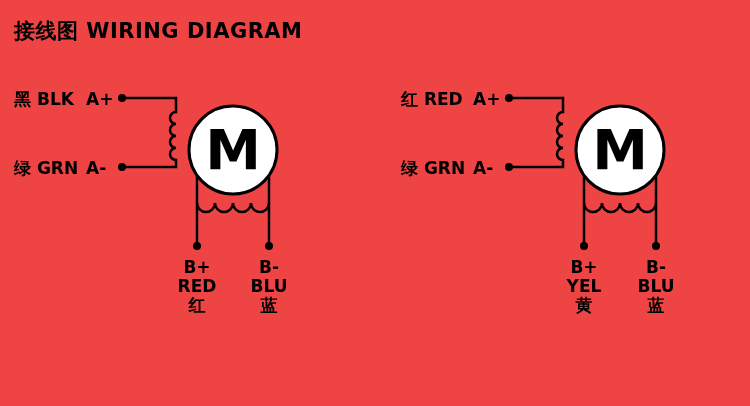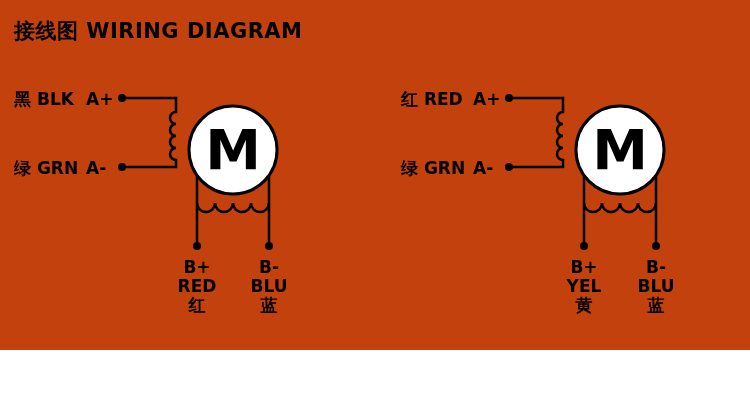--- a/index.html
+++ b/index.html
@@ -3,22 +3,22 @@
 <meta charset="utf-8">
 <style>
   html, body {
     margin: 0;
     padding: 0;
     background: #ffffff;
   }
   .canvas {
     position: relative;
     width: 750px;
-    height: 350px;
-    background: #c2410c;
+    height: 406px;
+    background: #ef4444;
     overflow: hidden;
   }
   svg { display: block; }
   .wire {
     fill: none;
     stroke: #000000;
     stroke-width: 2.5;
   }
   .coil {
     fill: none;

